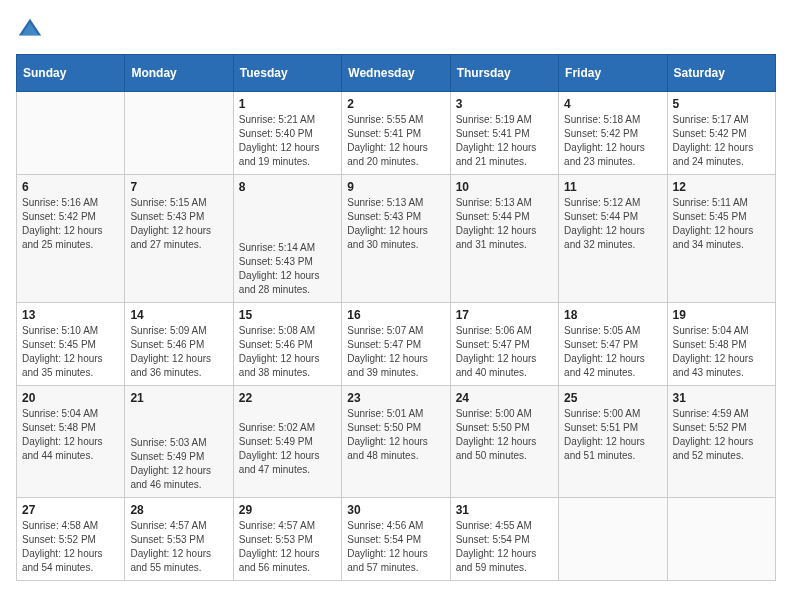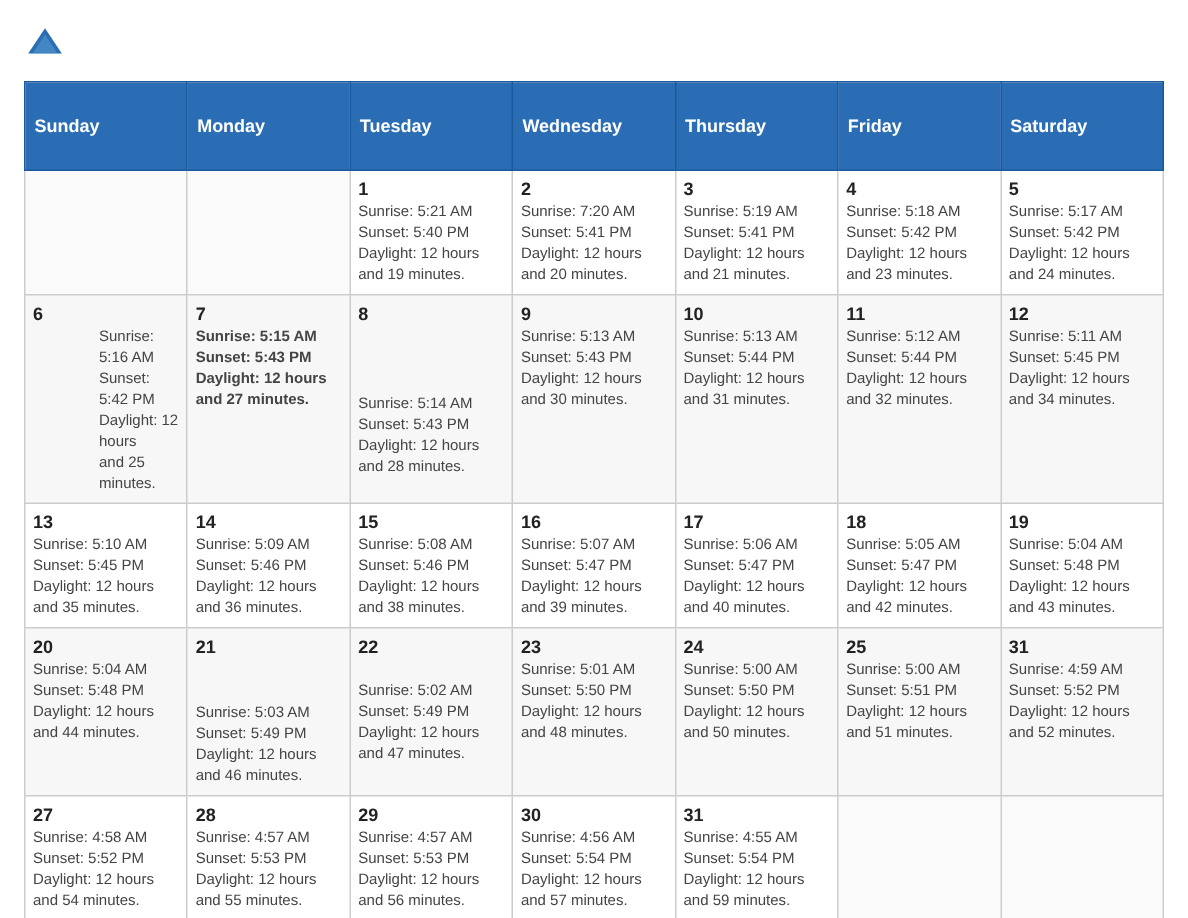--- a/index.html
+++ b/index.html
@@ -48,21 +48,21 @@
     }
     .calendar {
       width: 100%;
       border-collapse: collapse;
       font-size: 11px;
     }
     .calendar th {
       background-color: #2a6db5;
       color: #fff;
       text-align: left;
-      padding: 22px 6px;
+      padding: 11px 6px;
       font-size: 12px;
       font-weight: bold;
       border: 1px solid #1a5a9a;
     }
     .calendar td {
       vertical-align: top;
       padding: 5px 5px;
       border: 1px solid #ccc;
       width: calc(100% / 7);
       min-height: 80px;
@@ -127,21 +127,21 @@
         <td class="empty-cell"></td>
         <td>
           <span class="day-number">1</span>
           <div class="day-info" style="white-space: pre-line;">Sunrise: 5:21 AM
 Sunset: 5:40 PM
 Daylight: 12 hours
 and 19 minutes.</div>
         </td>
         <td>
           <span class="day-number">2</span>
-          <div class="day-info" style="white-space: pre-line;">Sunrise: 7:20 AM
+          <div class="day-info" style="white-space: pre-line;">Sunrise: 5:55 AM
 Sunset: 5:41 PM
 Daylight: 12 hours
 and 20 minutes.</div>
         </td>
         <td>
           <span class="day-number">3</span>
           <div class="day-info" style="white-space: pre-line;">Sunrise: 5:19 AM
 Sunset: 5:41 PM
 Daylight: 12 hours
 and 21 minutes.</div>
@@ -157,28 +157,28 @@
           <span class="day-number">5</span>
           <div class="day-info" style="white-space: pre-line;">Sunrise: 5:17 AM
 Sunset: 5:42 PM
 Daylight: 12 hours
 and 24 minutes.</div>
         </td>
       </tr>
       <tr>
         <td>
           <span class="day-number">6</span>
-          <div class="day-info" style="white-space: pre-line; margin-left: 44px;">Sunrise: 5:16 AM
+          <div class="day-info" style="white-space: pre-line;">Sunrise: 5:16 AM
 Sunset: 5:42 PM
 Daylight: 12 hours
 and 25 minutes.</div>
         </td>
         <td>
           <span class="day-number">7</span>
-          <div class="day-info" style="white-space: pre-line; font-weight: bold;">Sunrise: 5:15 AM
+          <div class="day-info" style="white-space: pre-line;">Sunrise: 5:15 AM
 Sunset: 5:43 PM
 Daylight: 12 hours
 and 27 minutes.</div>
         </td>
         <td>
           <span class="day-number">8</span>
           <div class="day-info" style="white-space: pre-line; margin-top: 47px;">Sunrise: 5:14 AM
 Sunset: 5:43 PM
 Daylight: 12 hours
 and 28 minutes.</div>

